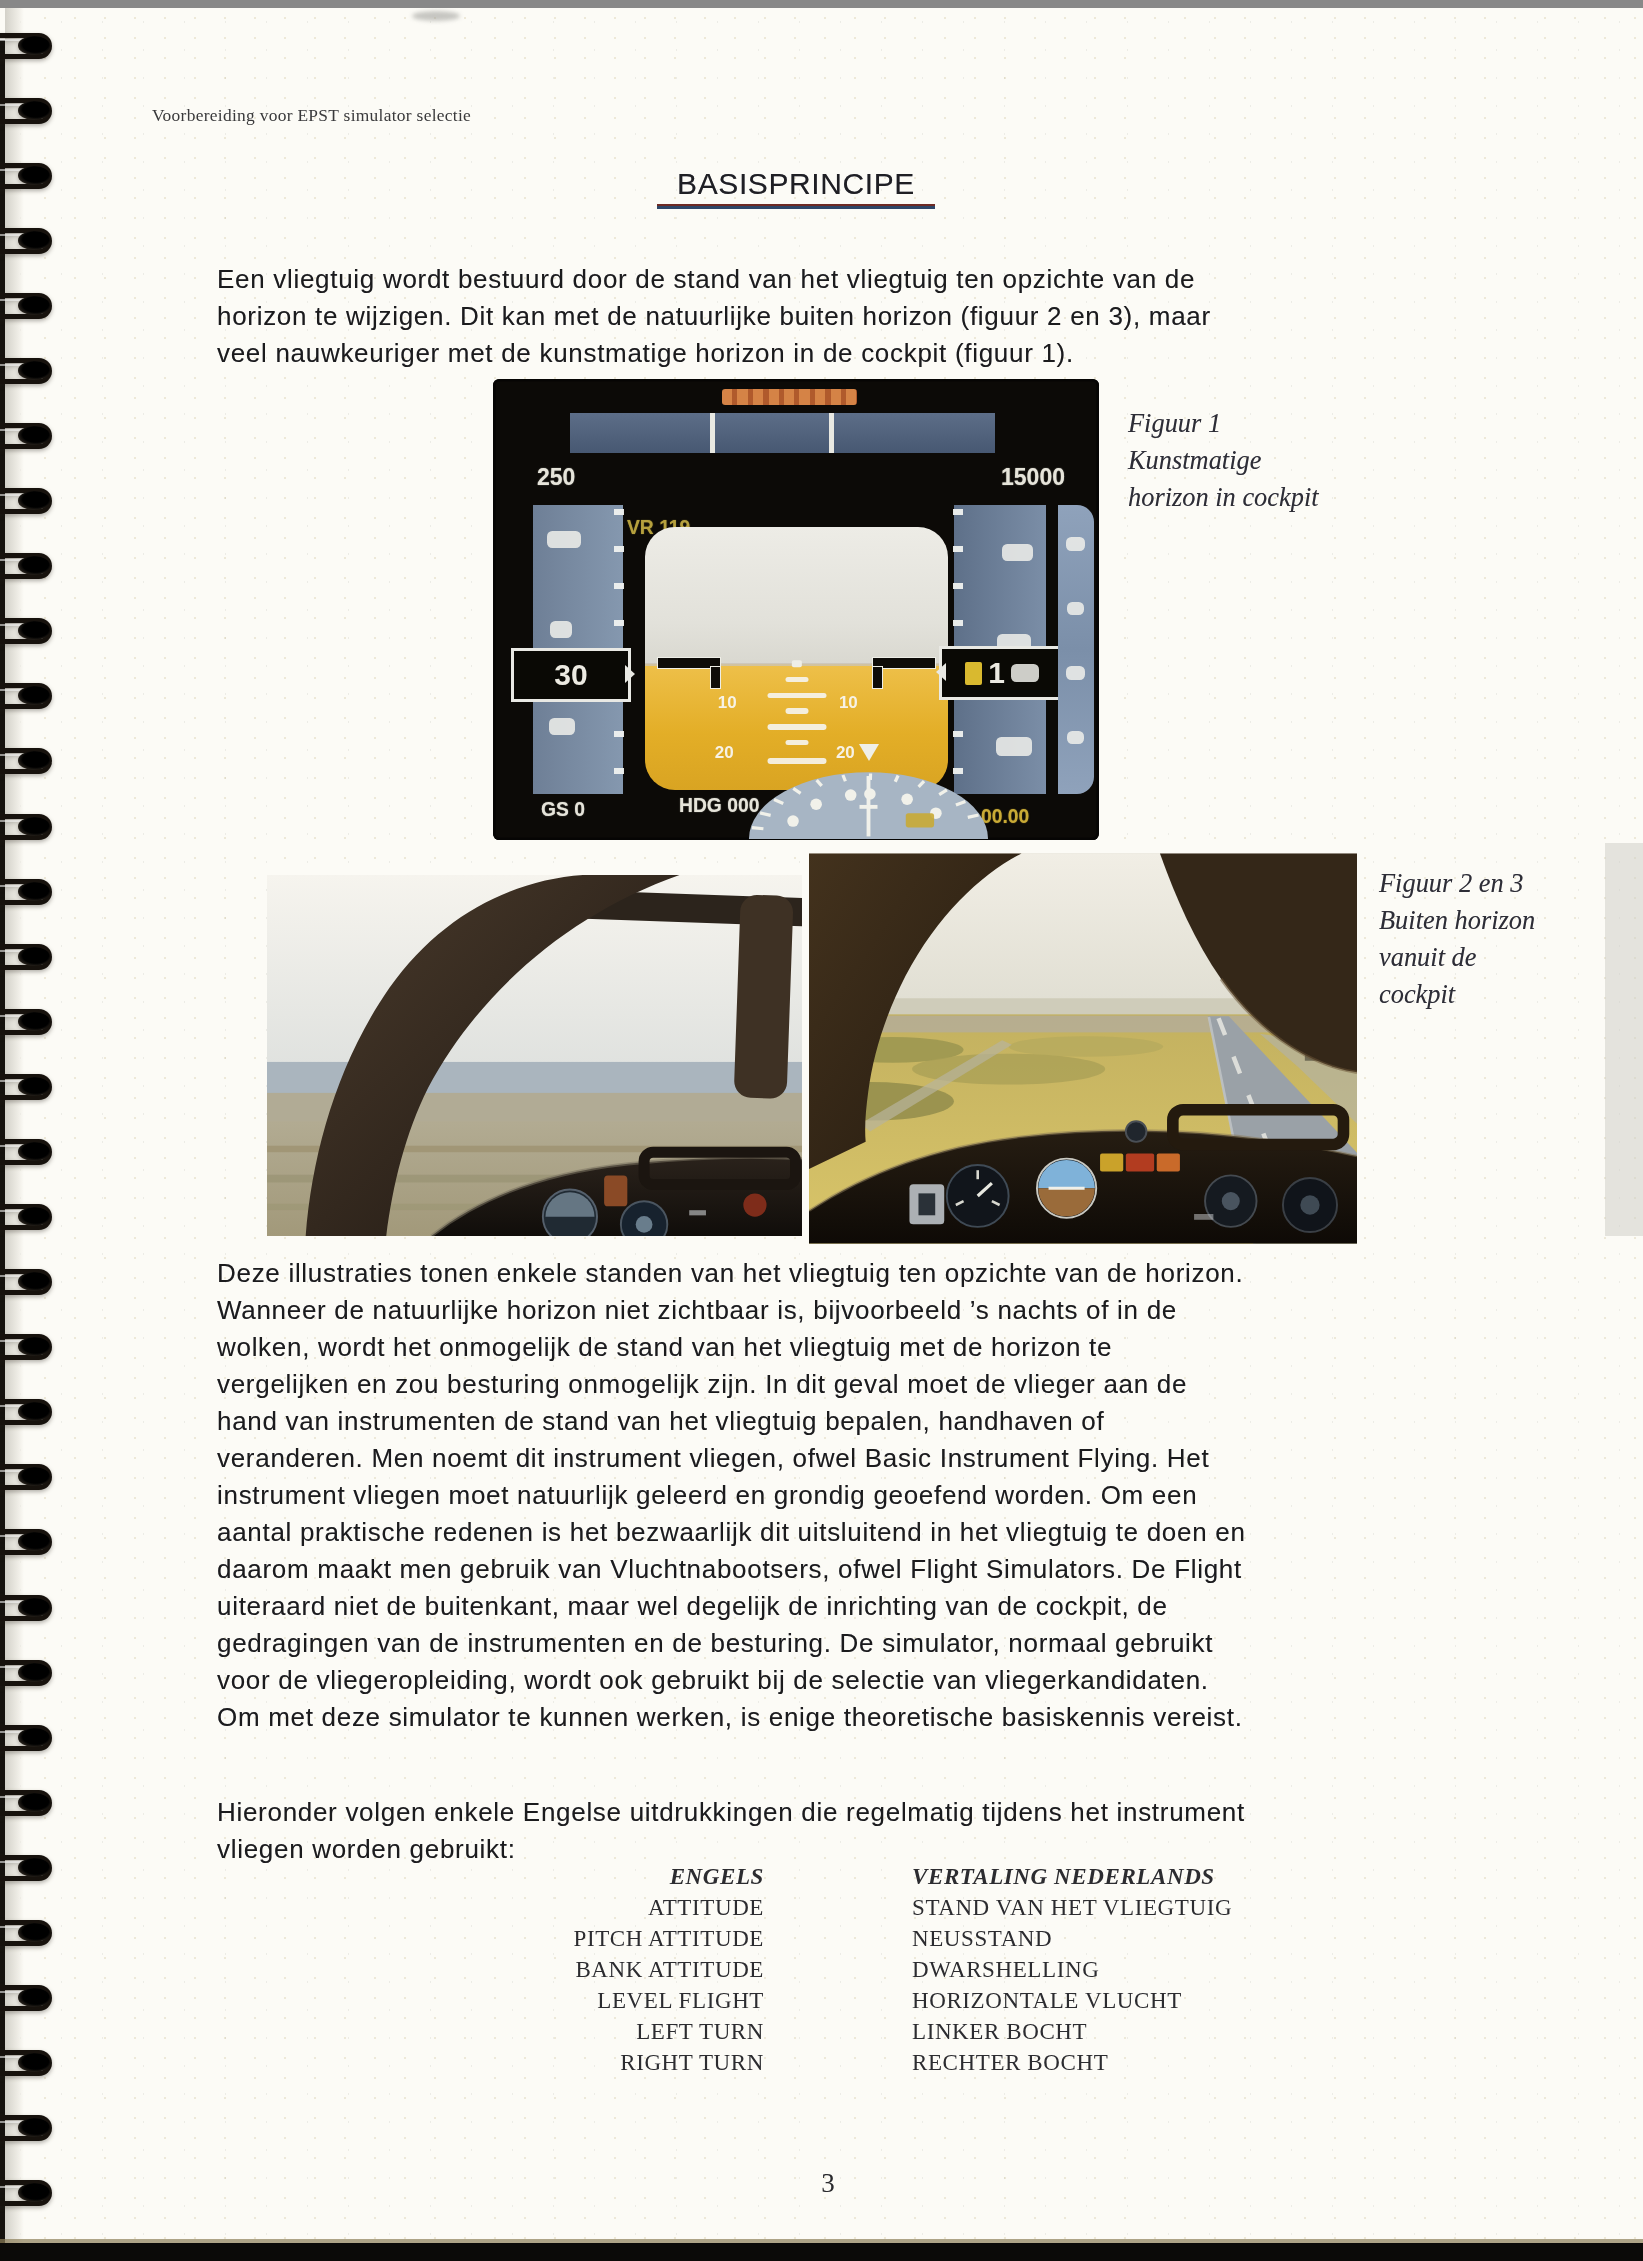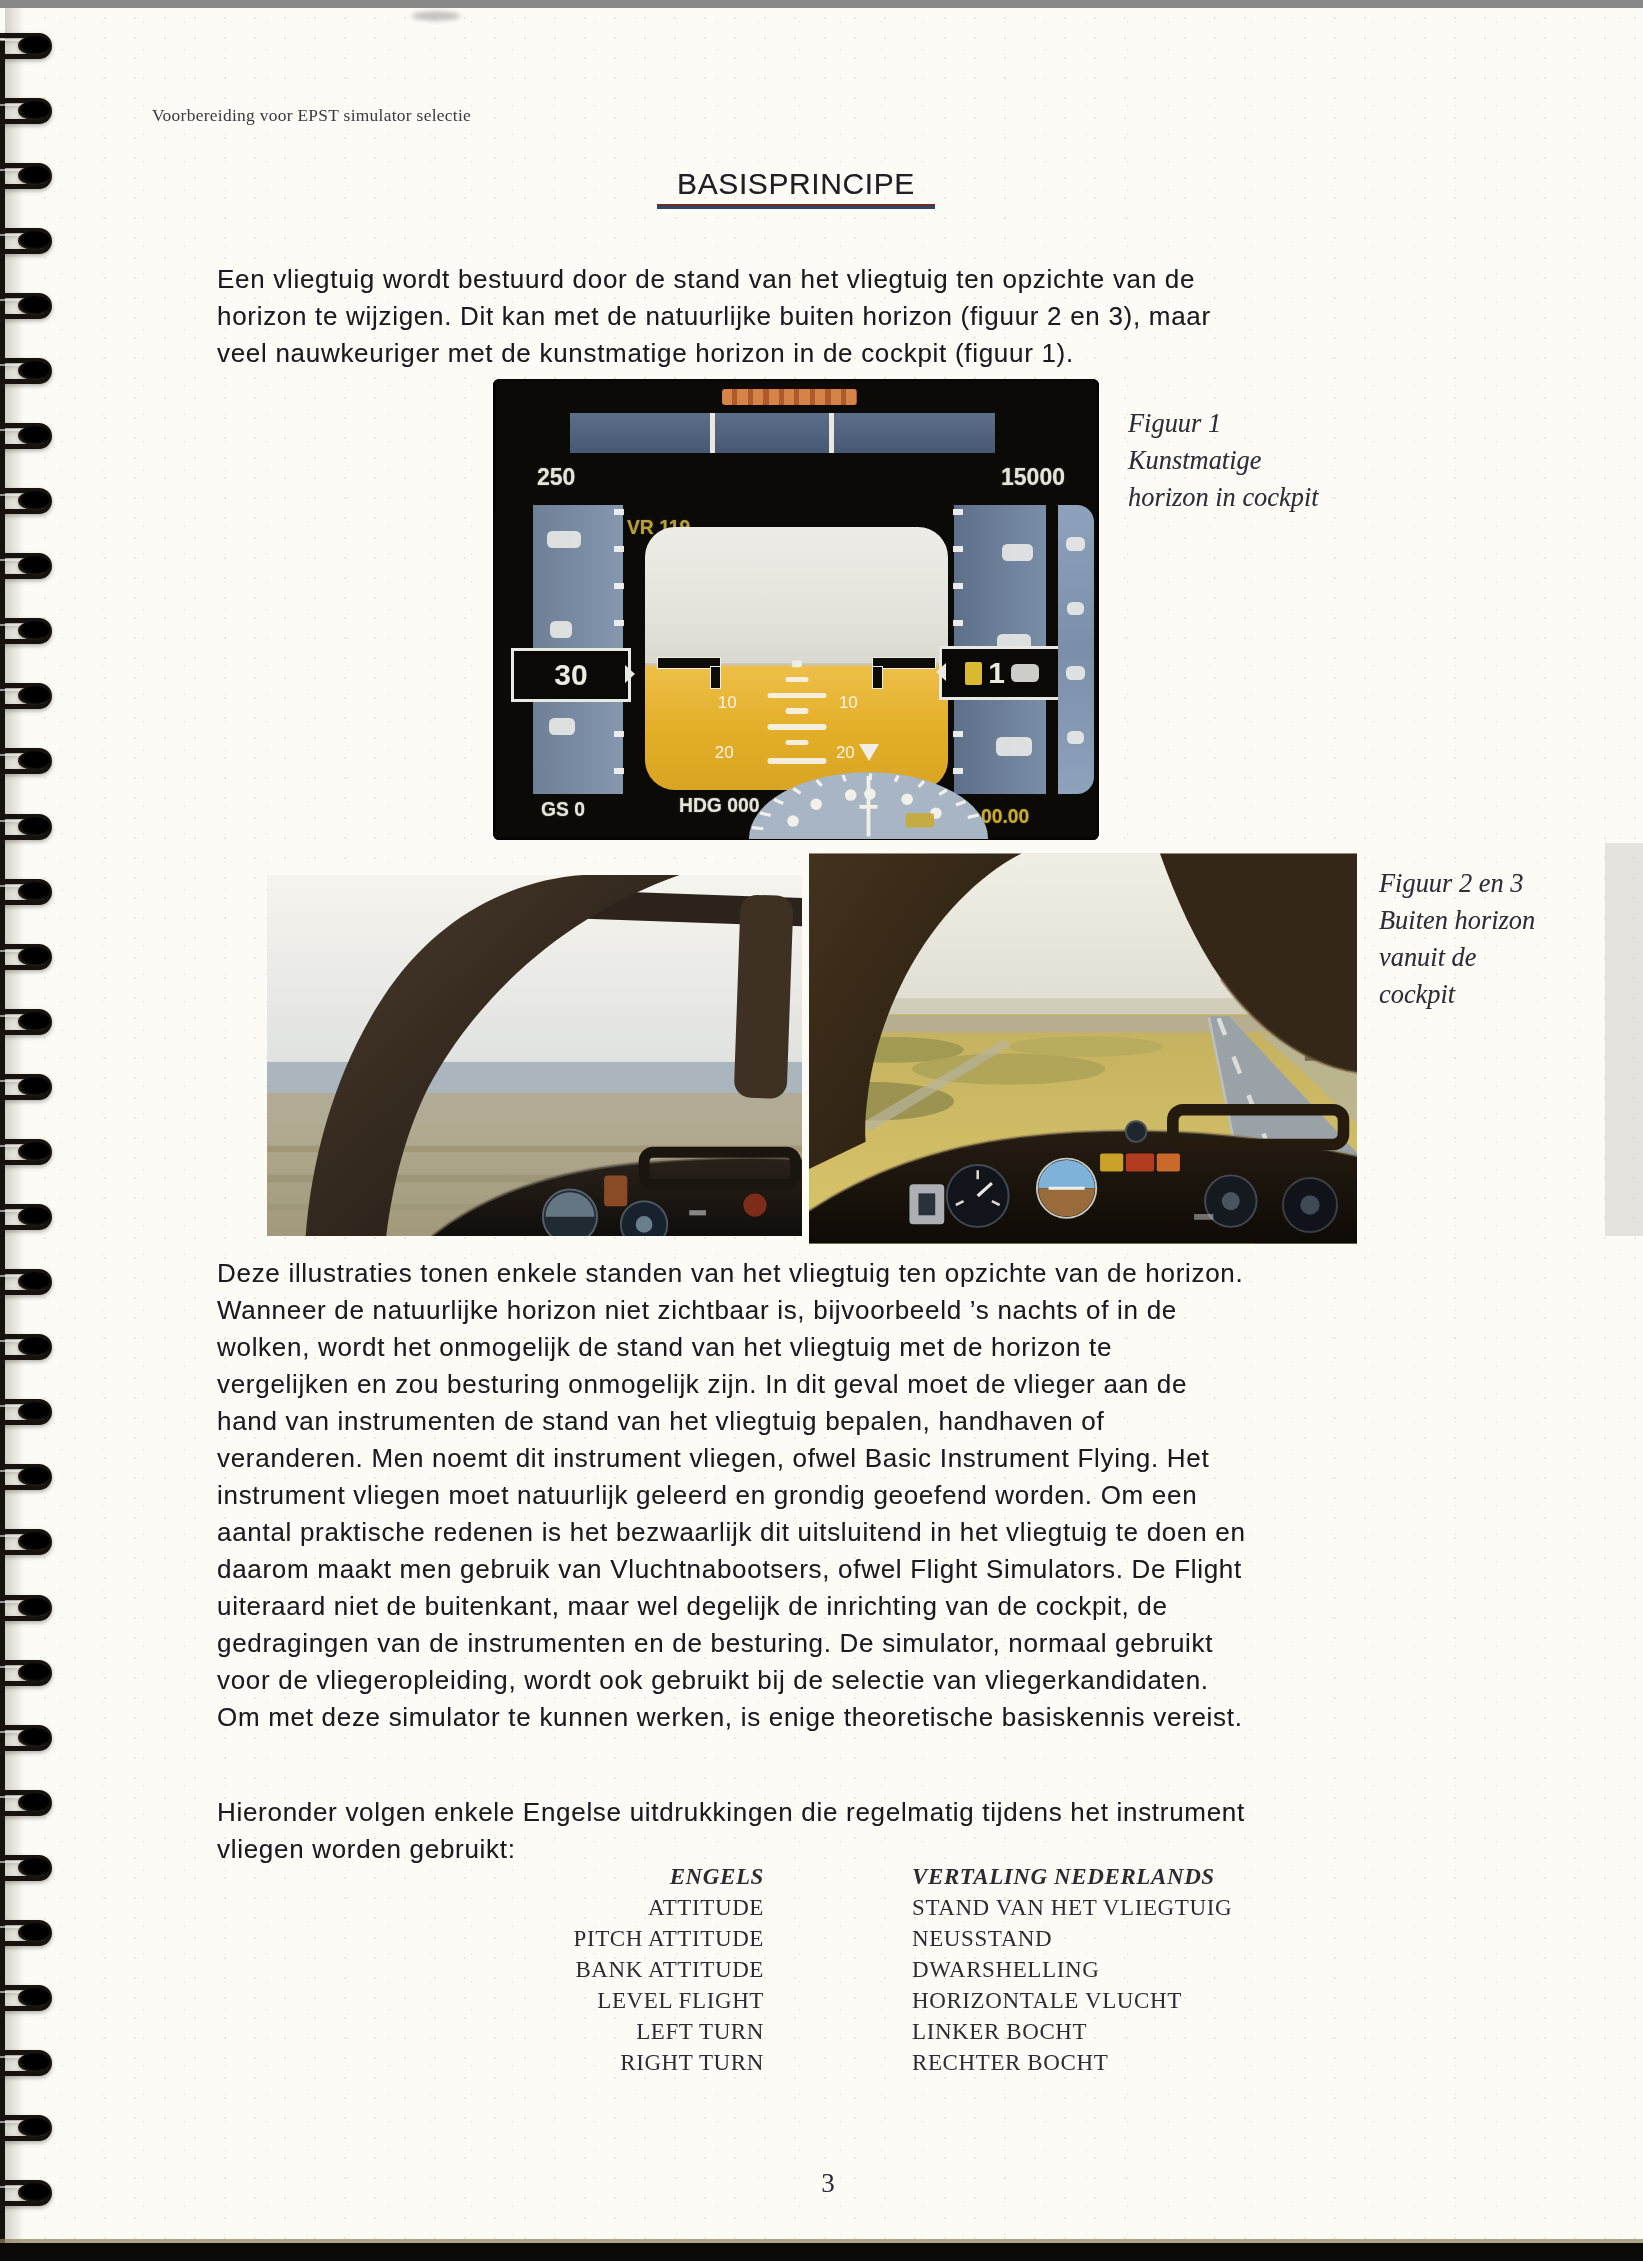--- a/index.html
+++ b/index.html
@@ -103,21 +103,21 @@
   .wing{position:absolute;top:calc(52% - 6.4px);width:62px;height:9.7px;background:#0e0c09;
     border:1.9px solid #eeeee7;}
   .wing.l{left:11.6px;} .wing.r{right:11.6px;}
   .wing.l::after,.wing.r::after{content:'';position:absolute;top:7.7px;width:9px;height:20.6px;
     background:#0e0c09;border:1.9px solid #eeeee7;}
   .wing.l::after{right:-1.9px;} .wing.r::after{left:-1.9px;}
   .att-dot{position:absolute;left:50%;top:52%;width:10.3px;height:7.7px;transform:translate(-50%,-50%);
     background:#eeeee7;border-radius:1.9px;}
   .pm{position:absolute;left:50%;transform:translateX(-50%);background:rgba(245,243,236,.92);
     border-radius:3.2px;filter:blur(0.3px);}
-  .plabel{position:absolute;color:rgba(248,246,240,.95);font-size:17px;font-weight:normal;}
+  .plabel{position:absolute;color:rgba(248,246,240,.95);font-size:17px;font-weight:bold;}
   .gs{left:48px;top:420px;font-size:19.3px;}
   .hdg{left:186px;top:416px;font-size:19.3px;}
   .clock{left:488px;top:427px;font-size:19.3px;color:#c9aa35;font-weight:bold;
     text-shadow:0 0 1.3px rgba(200,170,60,.6);}
   .compass{left:253px;top:388px;}
   .cmp-ptr{left:366px;top:365px;width:0;height:0;border:10.3px solid transparent;
     border-top:17px solid #efefe8;}
 
   
   .photo{position:absolute;overflow:hidden;background:#e8e6de;}

